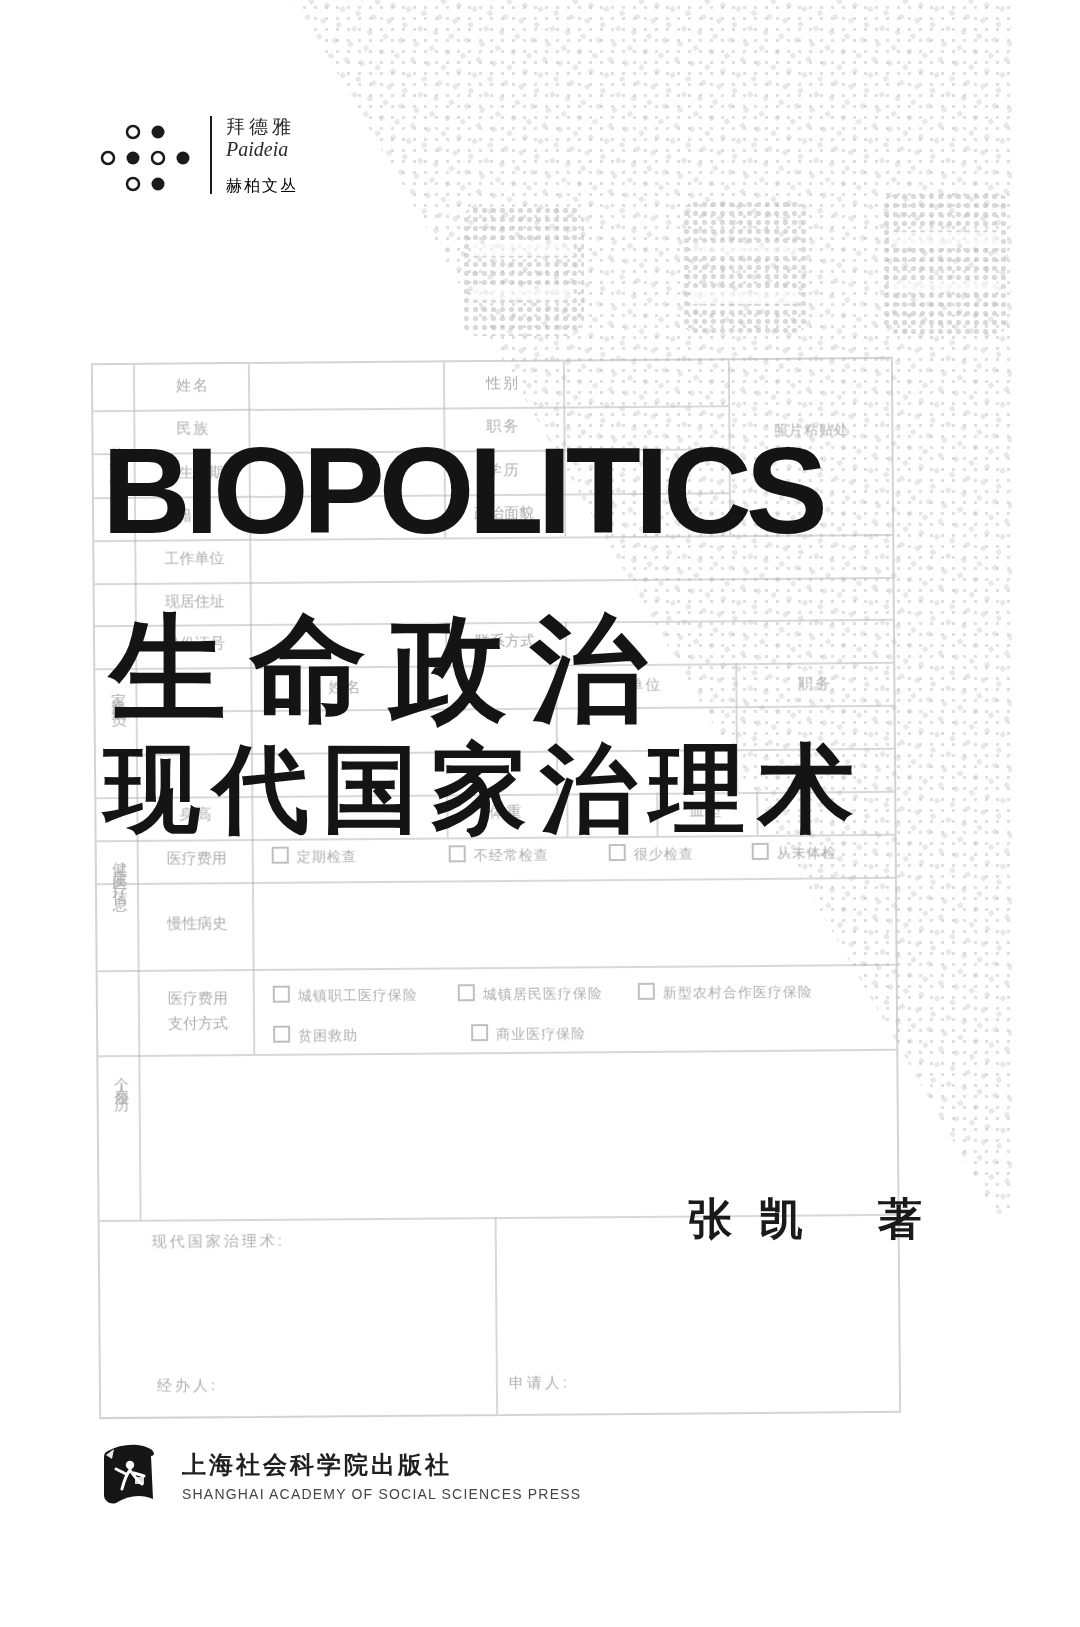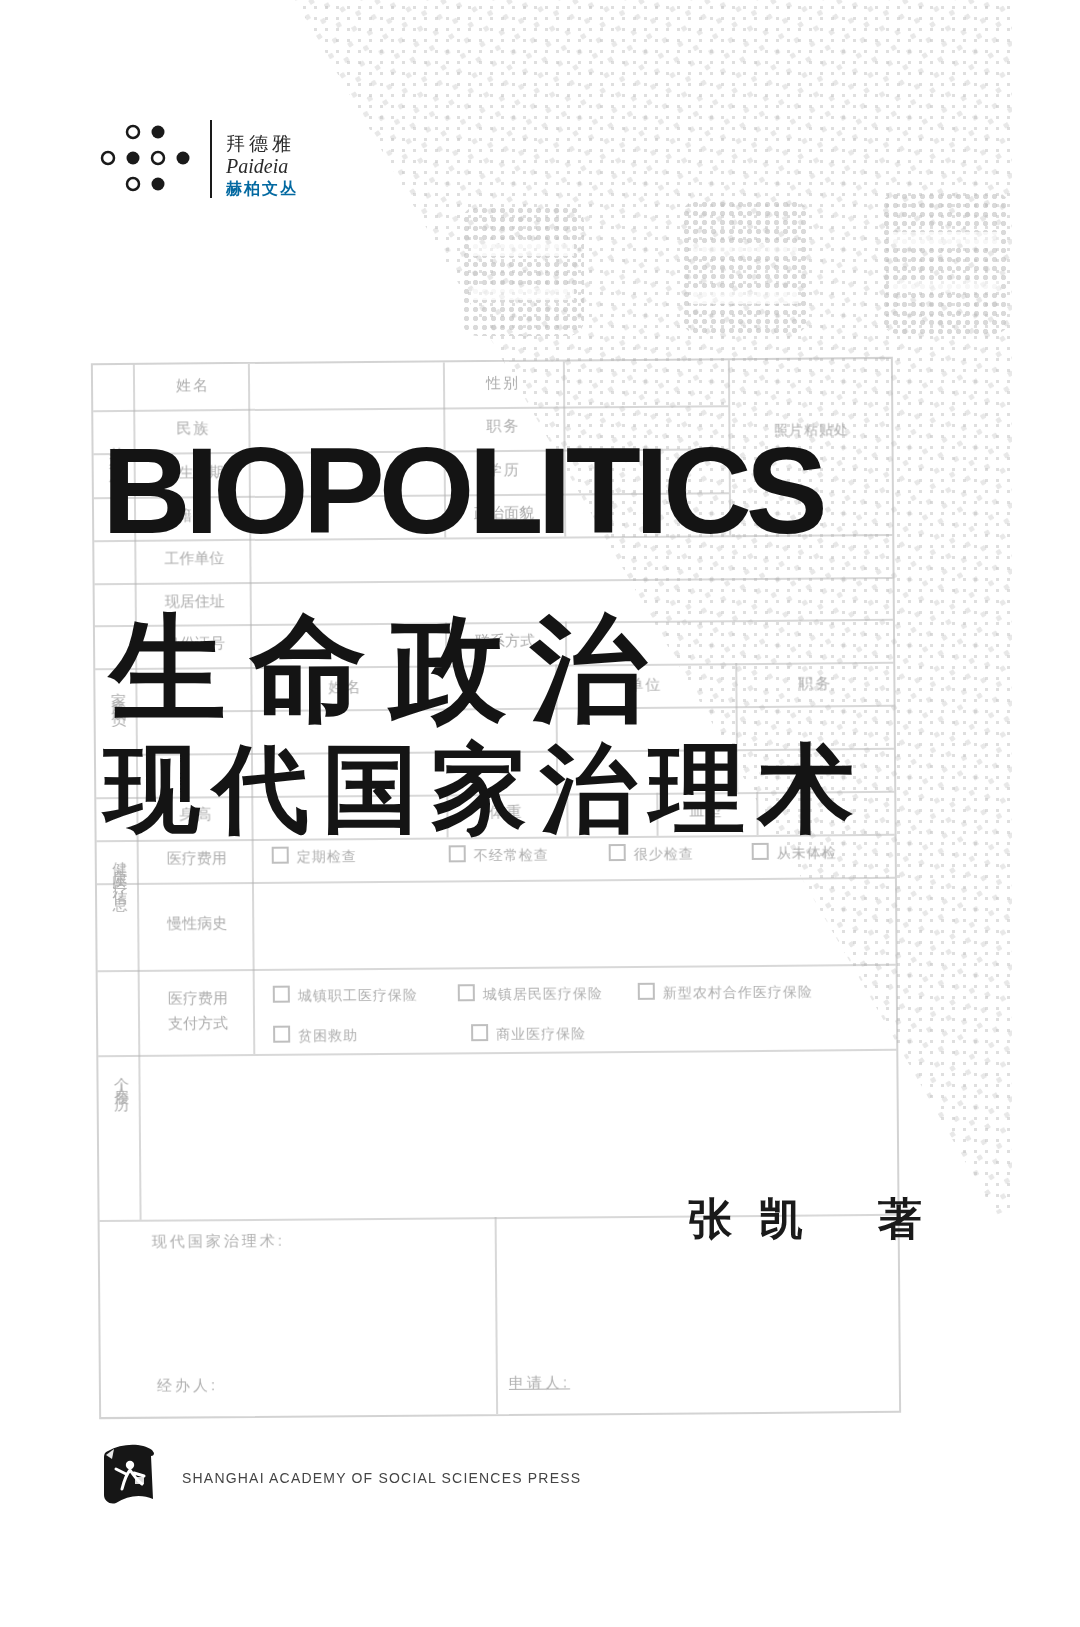--- a/index.html
+++ b/index.html
@@ -29,26 +29,26 @@
   .fl{position:absolute;color:#aeaeae;font-size:15px;letter-spacing:2px;
       white-space:nowrap;filter:blur(.4px);}
   .fl.center{text-align:center;}
   .vtext{writing-mode:vertical-rl;letter-spacing:7px;font-size:15px;}
   .cb{display:inline-block;width:13px;height:13px;border:2px solid rgba(175,175,175,.8);
       vertical-align:-2px;margin-right:8px;}
   .cbrow{position:absolute;white-space:nowrap;color:#aeaeae;font-size:14px;
       letter-spacing:1px;filter:blur(.4px);}
 
   
-  #series{position:absolute;left:100px;top:116px;z-index:5;display:flex;align-items:flex-end;}
+  #series{position:absolute;left:100px;top:116px;z-index:5;display:flex;align-items:flex-start;}
   #series .divider{width:2px;height:78px;background:#1a1a1a;margin:0 14px 0 10px;}
   #series .txt{line-height:1.15;}
   #series .cn{font-size:19px;letter-spacing:4px;color:#2a2a2a;}
   #series .en{font-family:"Liberation Serif",serif;font-style:italic;font-size:20px;color:#2a2a2a;}
-  #series .col{font-size:16px;font-weight:bold;letter-spacing:2px;color:#0369a1;margin-top:2px;}
+  #series .col{font-size:16px;font-weight:normal;letter-spacing:2px;color:#000000;margin-top:16px;}
 
   
   #title-en{position:absolute;left:102px;top:420px;z-index:5;
     font-weight:bold;font-size:123px;letter-spacing:-6px;color:#141414;
     font-family:"Liberation Sans",sans-serif;}
   #title-cn{position:absolute;left:110px;top:592px;z-index:5;
     font-family:"Liberation Serif","DejaVu Serif",serif;font-weight:900;
     font-size:116px;letter-spacing:24px;color:#141414;}
   #subtitle-cn{position:absolute;left:104px;top:726px;z-index:5;
     font-family:"Liberation Serif","DejaVu Serif",serif;font-weight:900;
@@ -157,21 +157,21 @@
   <div class="fl center" style="left:48px;top:625px;width:104px;letter-spacing:0;">医疗费用</div>
   <div class="fl center" style="left:48px;top:650px;width:104px;letter-spacing:0;">支付方式</div>
   <div class="cbrow" style="left:175px;top:622px;"><span class="cb"></span><span>城镇职工医疗保险</span></div>
   <div class="cbrow" style="left:360px;top:622px;"><span class="cb"></span><span>城镇居民医疗保险</span></div>
   <div class="cbrow" style="left:540px;top:622px;"><span class="cb"></span><span>新型农村合作医疗保险</span></div>
   <div class="cbrow" style="left:175px;top:662px;"><span class="cb"></span><span>贫困救助</span></div>
   <div class="cbrow" style="left:360px;top:662px;padding-left:13px;"><span class="cb"></span><span>商业医疗保险</span></div>
 
   <div class="fl" style="left:52px;top:868px;letter-spacing:3px;">现代国家治理术:</div>
   <div class="fl" style="left:56px;top:1012px;letter-spacing:3px;">经办人:</div>
-  <div class="fl" style="left:408px;top:1012px;letter-spacing:3px;text-decoration:underline;">申请人:</div>
+  <div class="fl" style="left:408px;top:1012px;letter-spacing:3px;">申请人:</div>
 </div>
 
 <div id="series">
   <svg width="100" height="82" viewBox="0 0 100 82">
     <circle cx="33" cy="16" r="6" fill="none" stroke="#1a1a1a" stroke-width="2.5"></circle>
     <circle cx="58" cy="16" r="6.5" fill="#1a1a1a"></circle>
     <circle cx="8" cy="42" r="6" fill="none" stroke="#1a1a1a" stroke-width="2.5"></circle>
     <circle cx="33" cy="42" r="6.5" fill="#1a1a1a"></circle>
     <circle cx="58" cy="42" r="6" fill="none" stroke="#1a1a1a" stroke-width="2.5"></circle>
     <circle cx="83" cy="42" r="6.5" fill="#1a1a1a"></circle>
@@ -200,15 +200,16 @@
     <path d="M10 8 C 24 0, 44 0, 54 7 L 56 10 C 56 12, 55 13, 53 13
              L 55 56 C 44 51, 30 52, 18 60 C 12 62, 6 58, 6 52
              L 6 14 C 6 11, 7 9, 10 8 Z" fill="#161616"></path>
     <path d="M8 12 L 16 6 L 14 16 Z" fill="#fff" opacity="0.9"></path>
     <circle cx="32" cy="22" r="4.2" fill="#fff"></circle>
     <path d="M32 27 C 28 32, 26 38, 24 46 M32 27 C 36 33, 40 38, 44 41
              M28 31 L 18 26 M36 30 L 46 33" stroke="#fff" stroke-width="3" fill="none" stroke-linecap="round"></path>
     <rect x="37" y="34" width="9" height="7" fill="#fff" opacity="0.85"></rect>
   </svg>
   <div class="txt">
+    <div class="cn">上海社会科学院出版社</div>
     <div class="en">SHANGHAI ACADEMY OF SOCIAL SCIENCES PRESS</div>
   </div>
 </div>
 
 </body></html>

